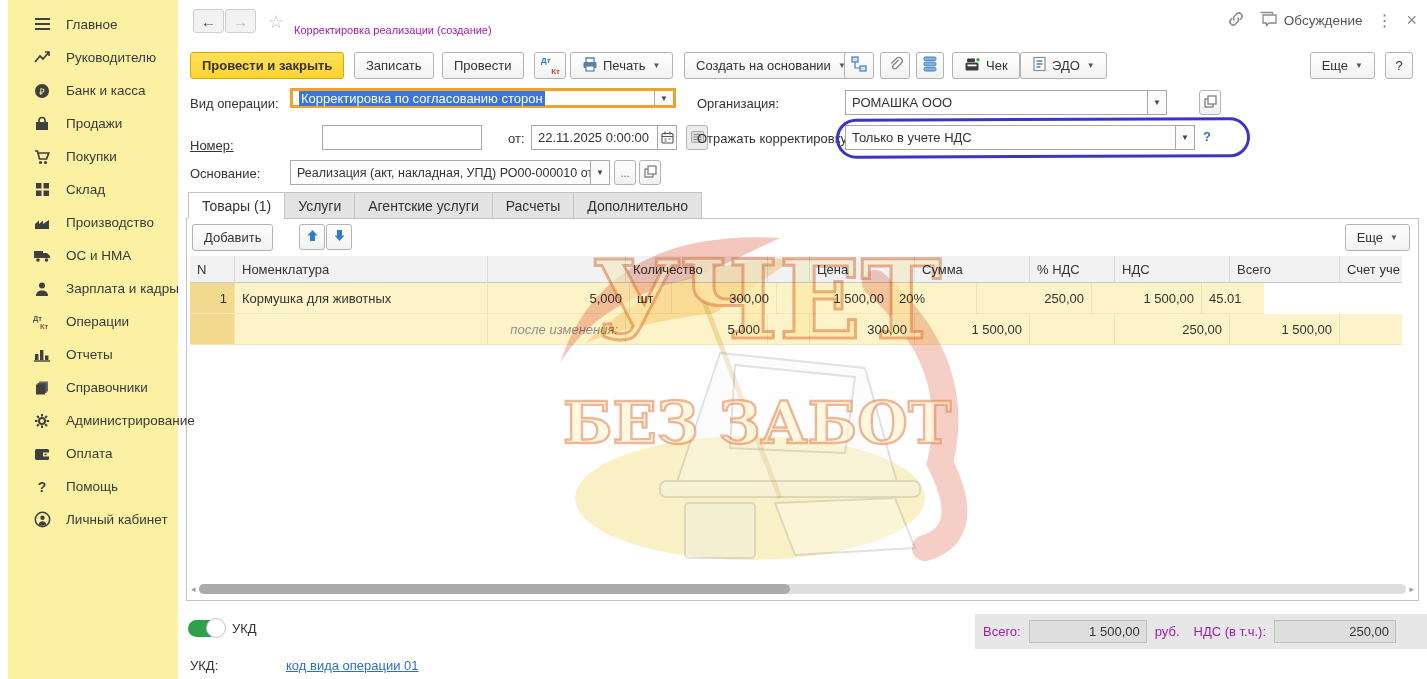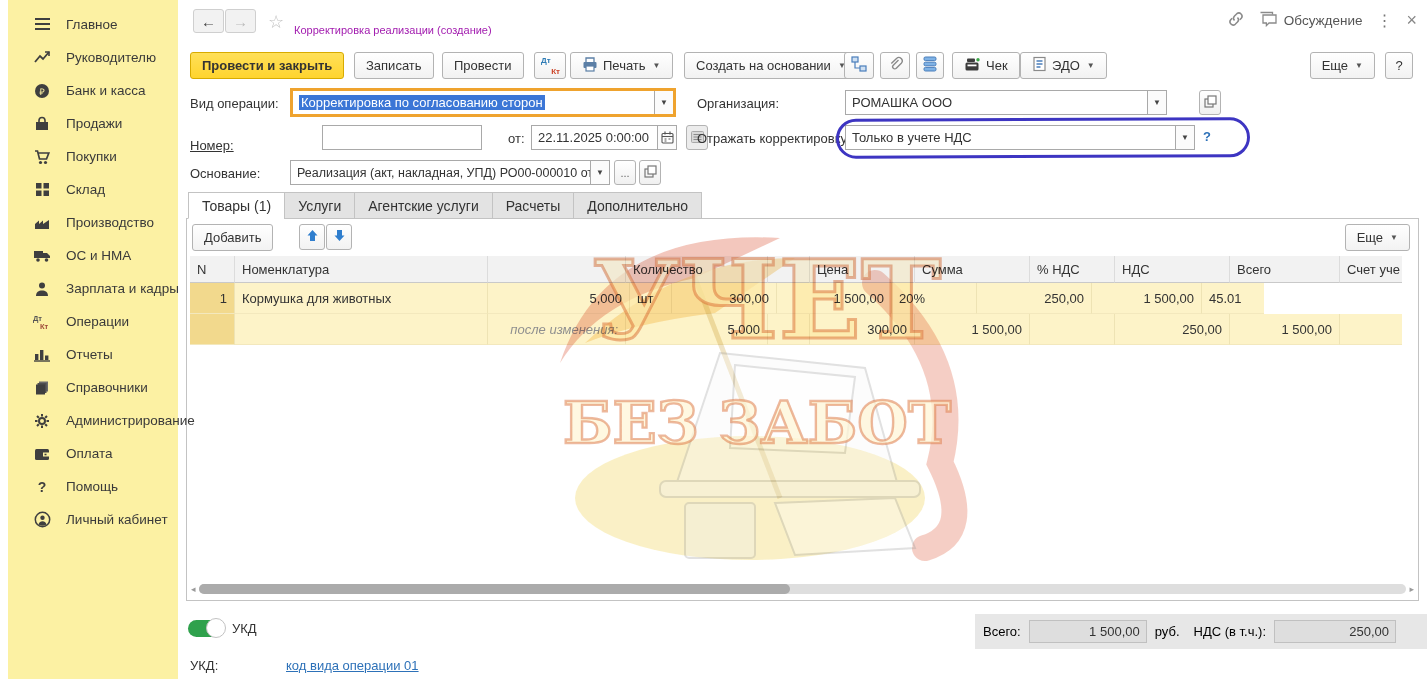--- a/index.html
+++ b/index.html
@@ -47,21 +47,21 @@
   .dtkt .kt { position:absolute; right:-1px; bottom:-2px; color:#cc4427; }
 
   
   .flabel { position:absolute; font-size:13px; color:#333; white-space:nowrap; }
   .field { position:absolute; height:25px; border:1px solid #a9a9a9; background:#fff;
     display:flex; align-items:center; font-size:13px; }
   .field .val { flex:1; padding:0 6px; overflow:hidden; white-space:nowrap; }
   .field .drop { width:19px; align-self:stretch; border-left:1px solid #a9a9a9;
     display:flex; align-items:center; justify-content:center; font-size:8px; color:#444;
     background:#fbfbfb; cursor:pointer; }
-  .field.hl { border:3px solid #efa32e; height:29px; }
+  .field.hl { border:3px solid #efa32e; height:20px; }
   .sel { background:#3b76d6; color:#fff; padding:0 2px; }
   .sqbtn { position:absolute; width:22px; height:25px; background:linear-gradient(#fff,#f0f0f0);
     border:1px solid #b3b3b3; border-radius:3px; display:flex; align-items:center;
     justify-content:center; font-size:11px; color:#666; cursor:pointer; }
   .qmark { position:absolute; color:#2d71b8; font-weight:bold; font-size:13px; cursor:pointer; }
 
   
   .annotation { position:absolute; left:650px; top:118px; width:414px; height:40px;
     border:3px solid #3d35c2; border-radius:20px; z-index:8; pointer-events:none;
     transform:rotate(-.2deg); }
@@ -102,21 +102,21 @@
   .hs-track { flex:1; height:10px; background:#dedede; border-radius:5px; position:relative; }
   .hs-thumb { position:absolute; left:0; top:0; height:10px; width:49%; background:#ababab; border-radius:5px; cursor:grab; }
 
   
   .toggle-row { position:absolute; left:2px; top:620px; display:flex; align-items:center; gap:8px; }
   .toggle { width:36px; height:17px; border-radius:9px; background:#2fa14c; position:relative; cursor:pointer; }
   .toggle .knob { position:absolute; right:-2px; top:-2px; width:20px; height:20px; border-radius:50%;
     background:#fff; border:1px solid #c2c2c2; }
   .totals { position:absolute; right:0; top:614px; width:452px; height:35px; background:#e7e7e7;
     display:flex; align-items:center; gap:8px; padding:0 8px; }
-  .totals .tl { color:#000000; }
+  .totals .tl { color:#a21caf; }
   .tfield { height:23px; background:#dedede; border:1px solid #c0c0c0; display:flex;
     align-items:center; justify-content:flex-end; padding:0 6px; color:#333; }
   .tfield.w1 { width:118px; } .tfield.w2 { width:122px; }
   .ukd-row { position:absolute; left:4px; top:658px; display:flex; align-items:center; }
   .ukd-row .lab { width:96px; color:#333; }
   .link { color:#2d71b8; text-decoration:underline; cursor:pointer; font-size:13px; }
 
   
   .watermark { position:absolute; left:545px; top:203px; z-index:5; pointer-events:none;
     mix-blend-mode:multiply; opacity:.85; }

